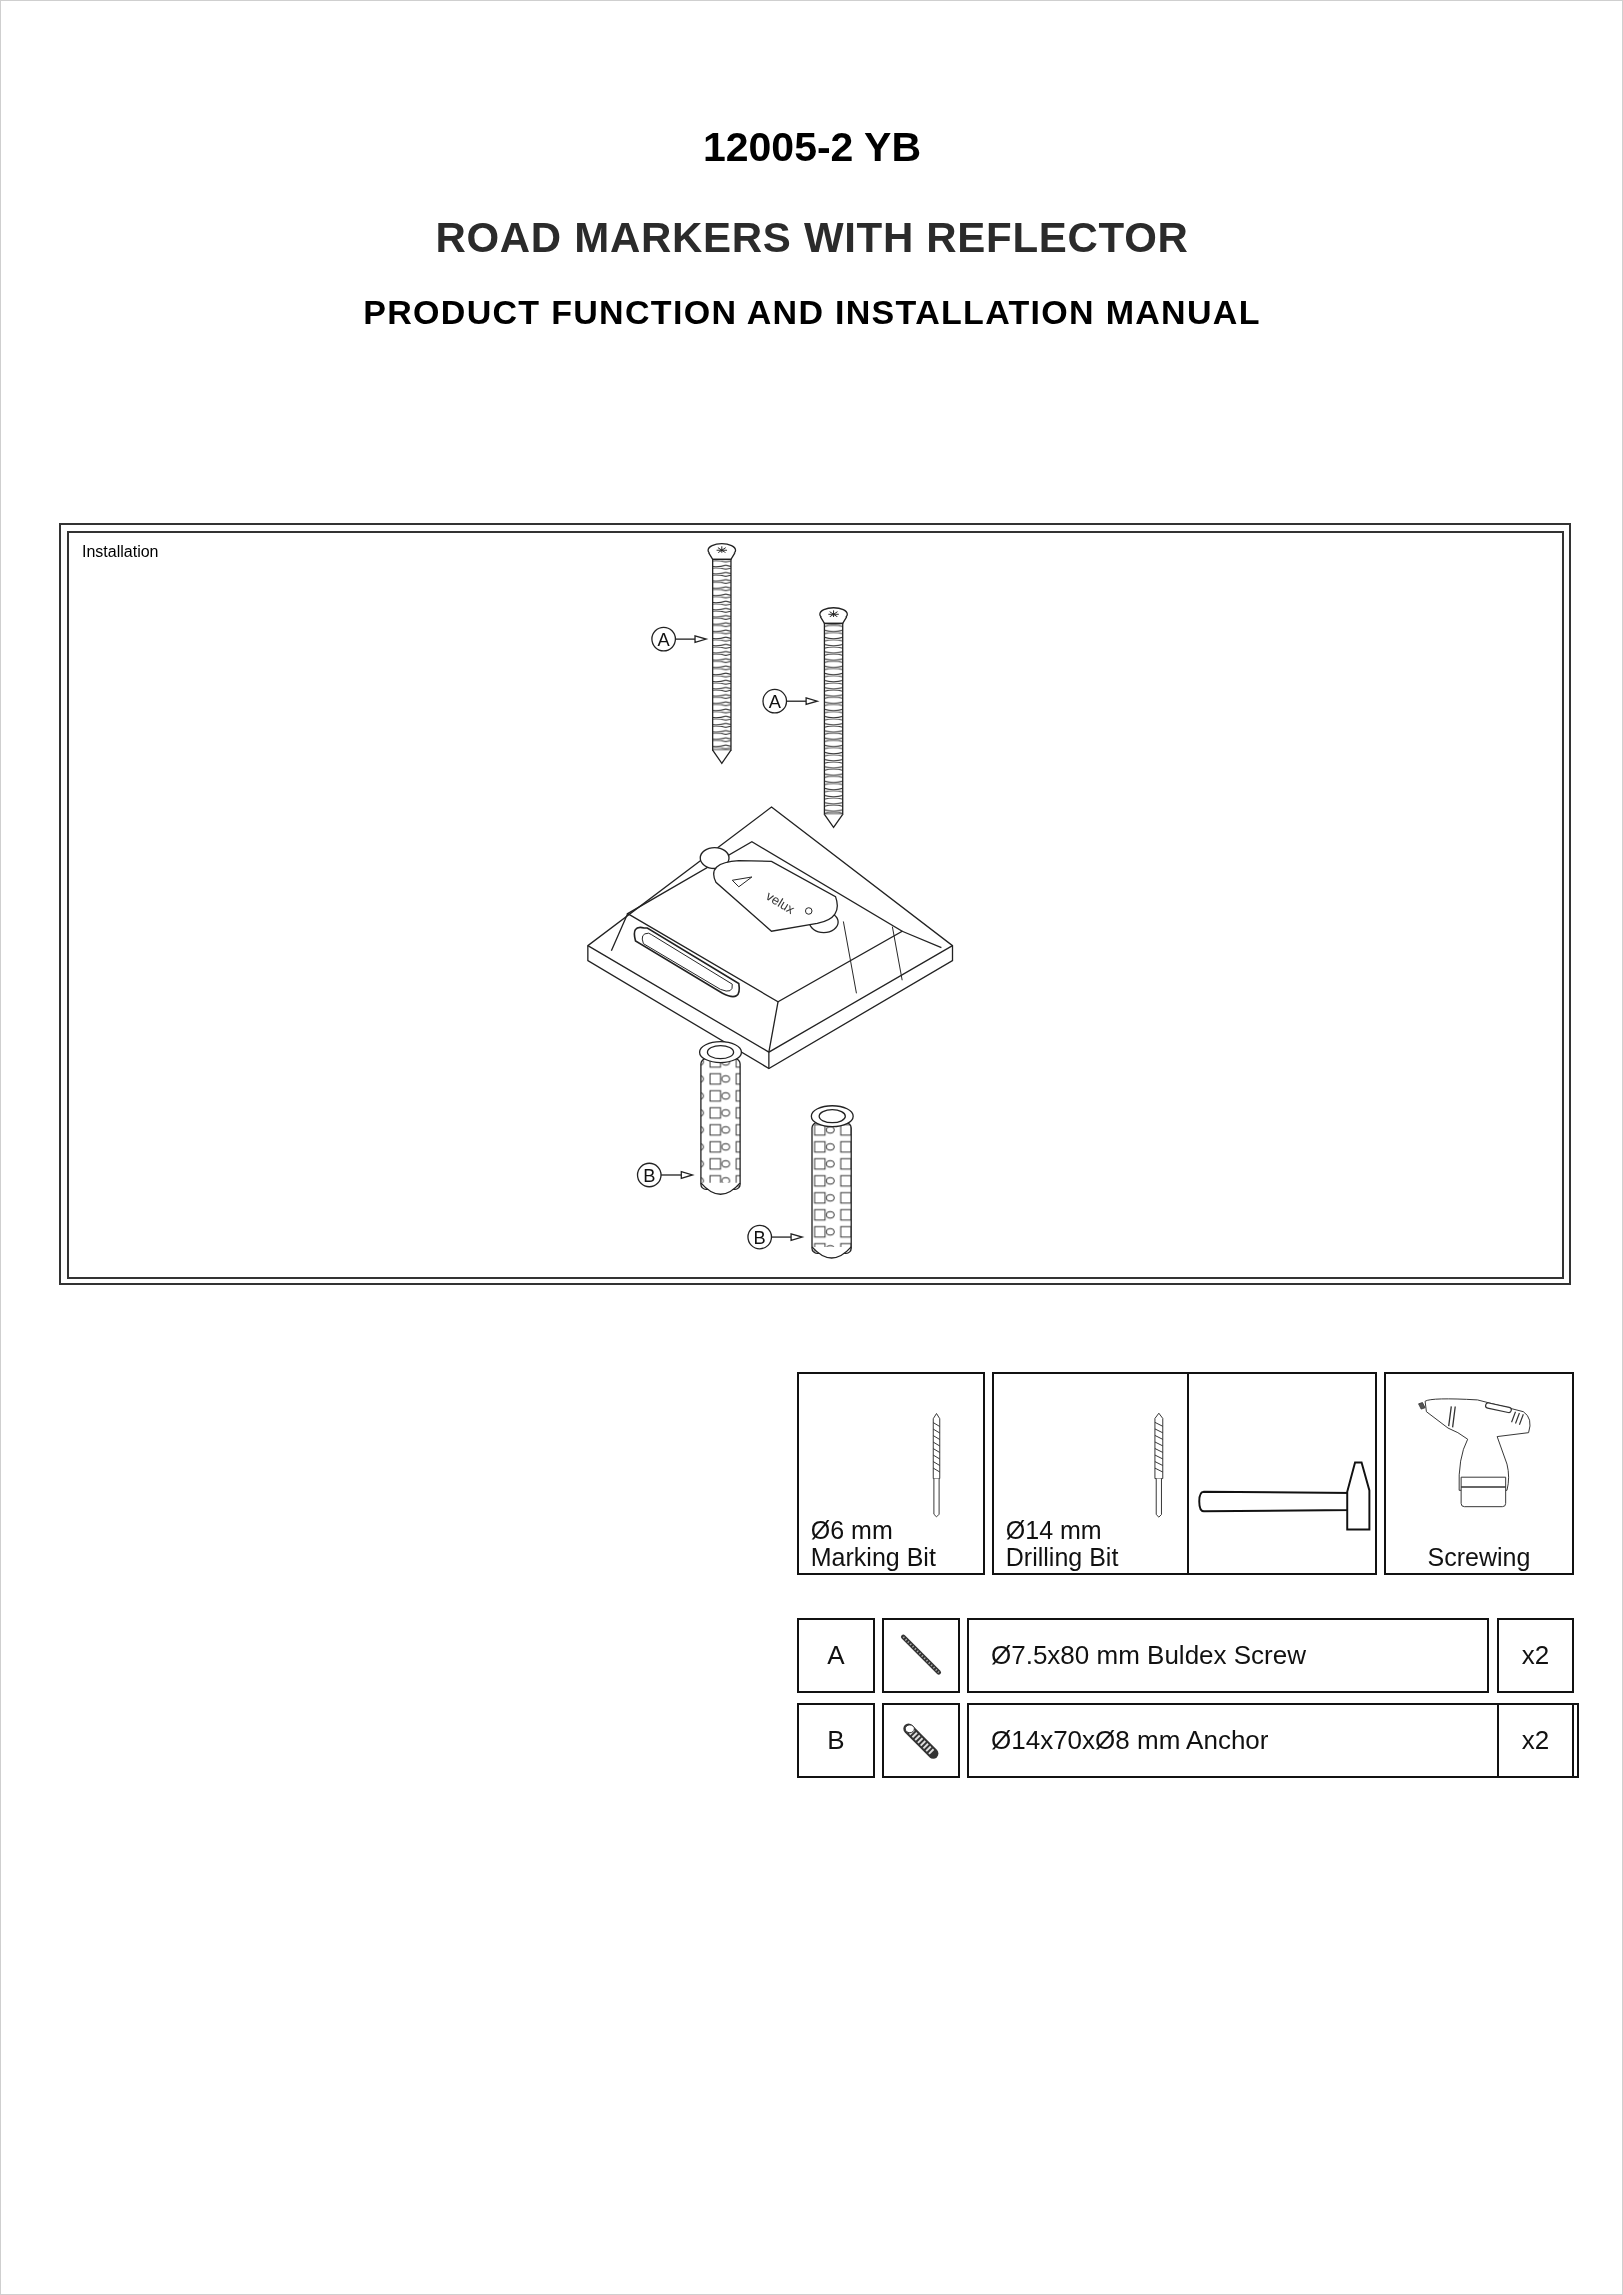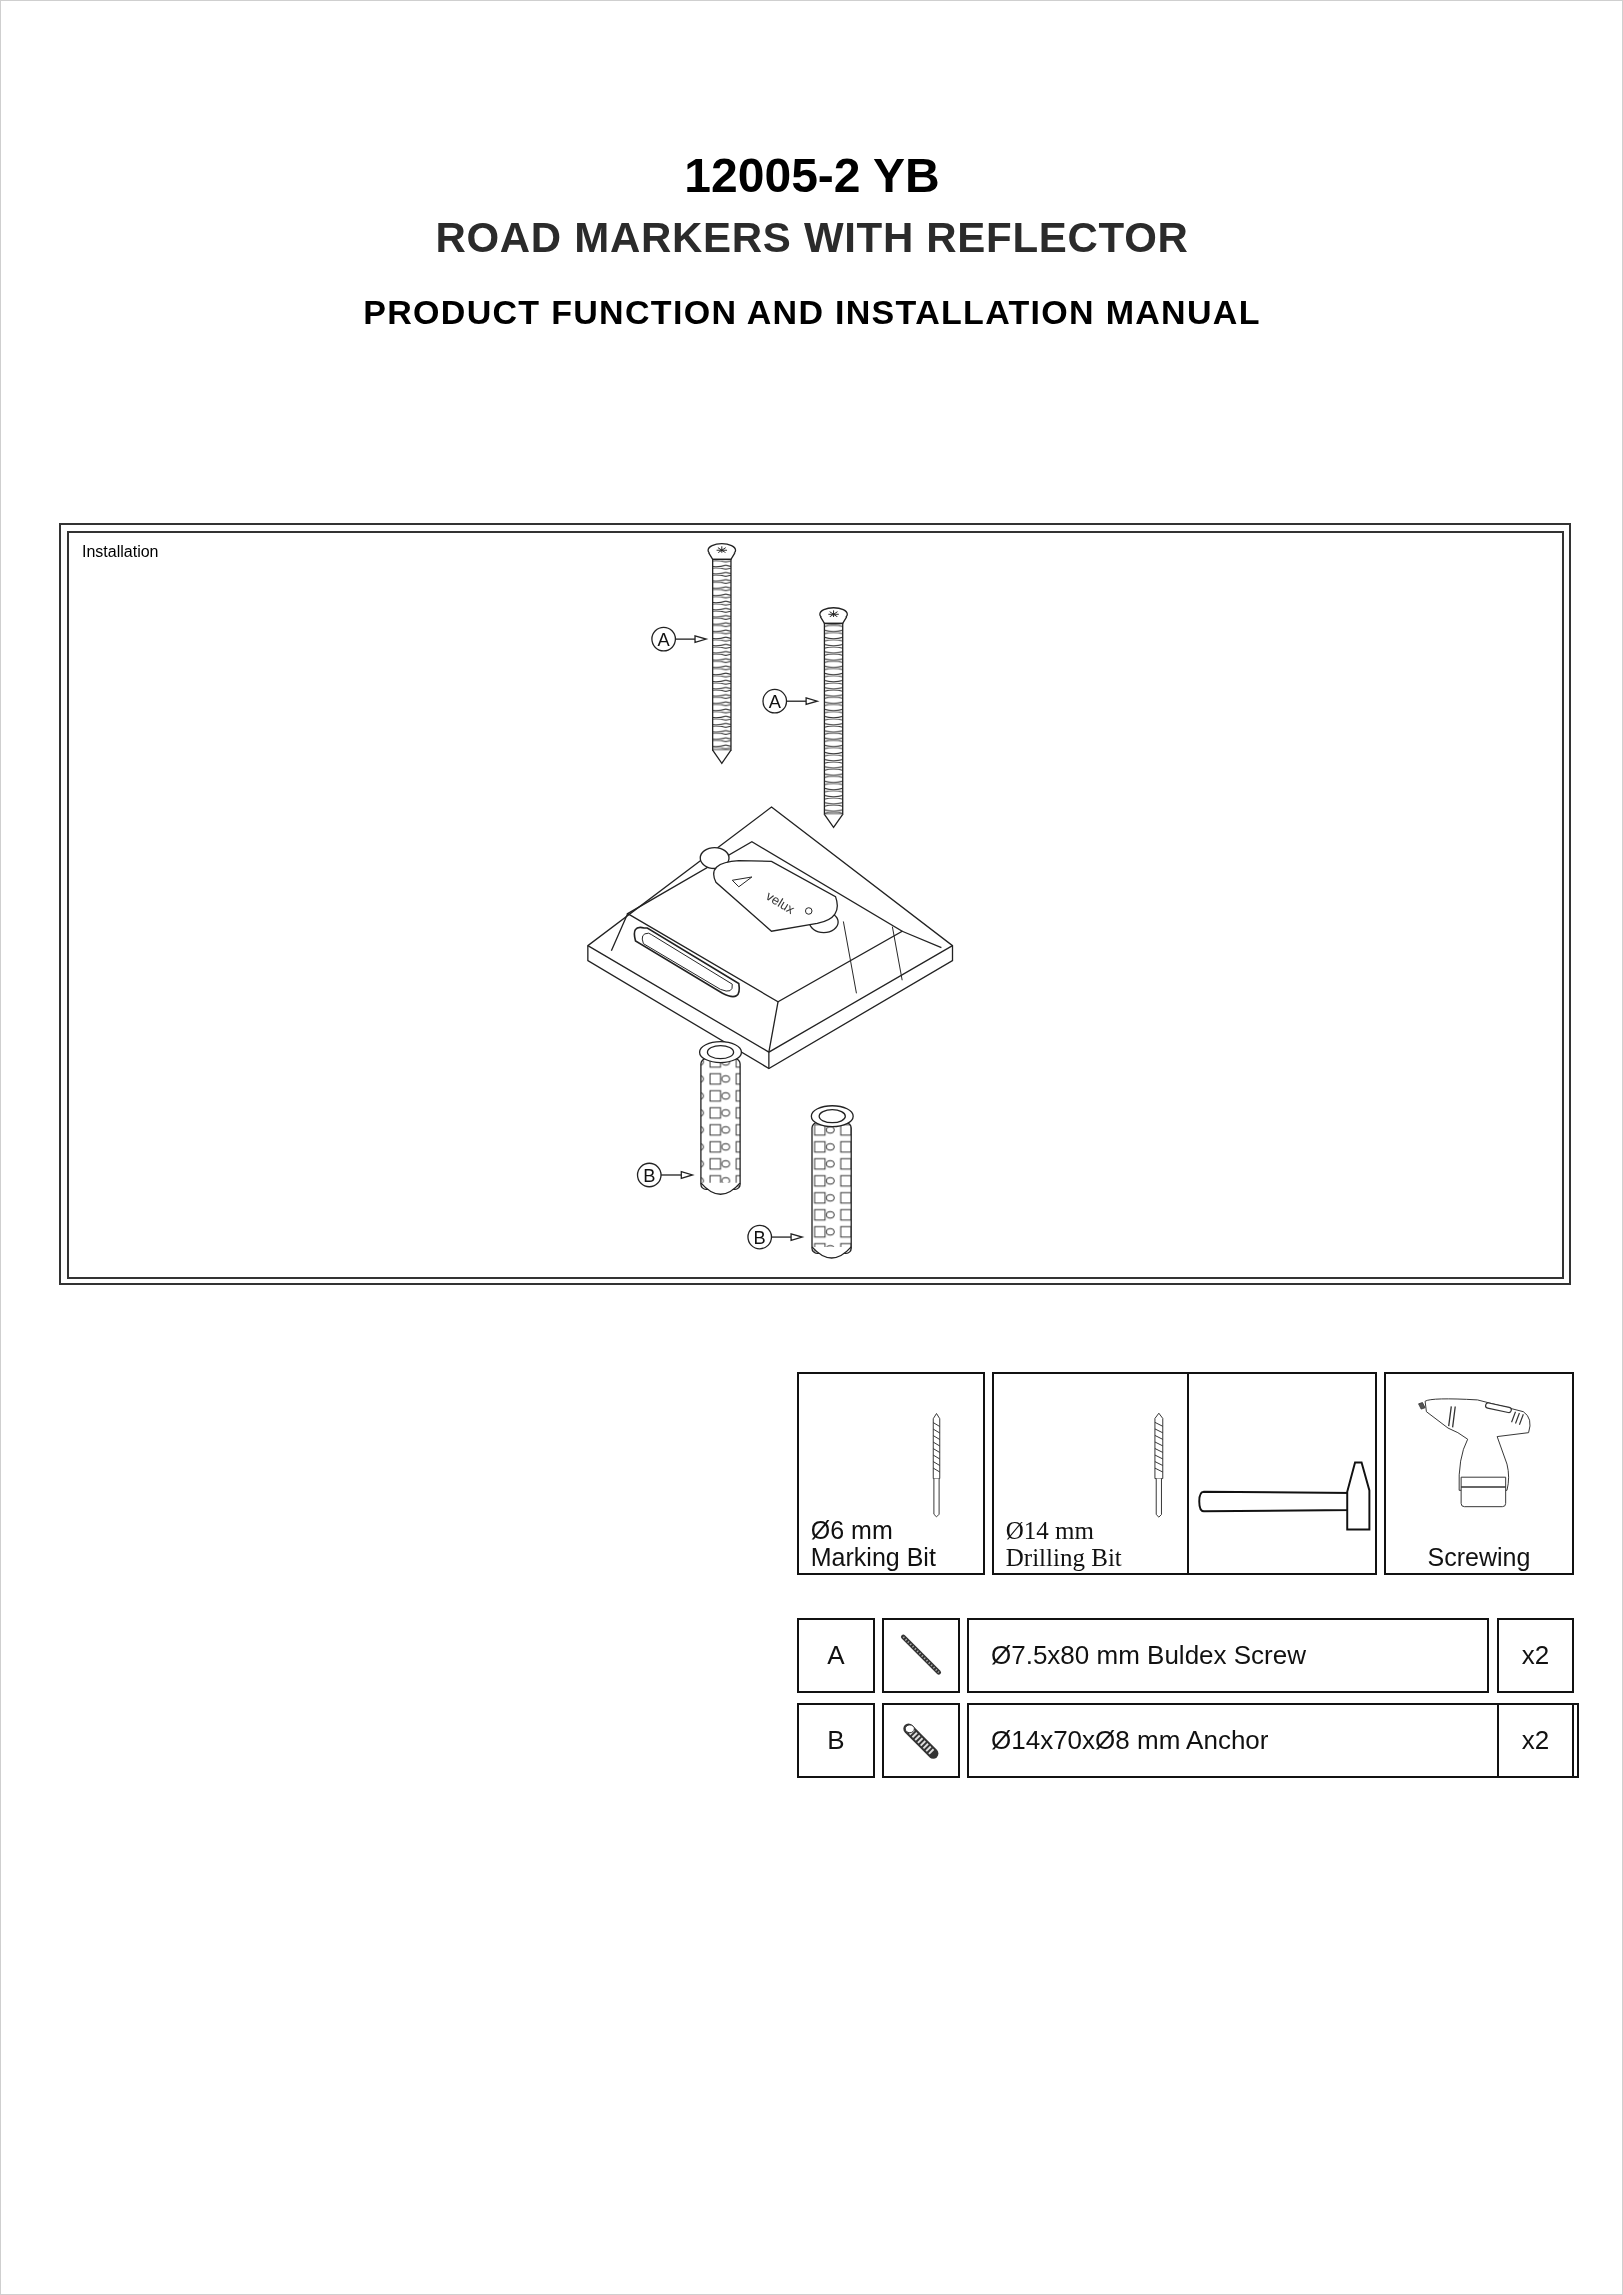--- a/index.html
+++ b/index.html
@@ -2,21 +2,21 @@
 <html style="font-size:10.5px"><head>
 <meta charset="utf-8">
 <style>
   html, body { margin:0; padding:0; background:#ffffff; }
   body { width:1624px; height:2295px; position:relative; overflow:hidden;
          font-family:"Liberation Sans", sans-serif; }
   .page-border { position:absolute; left:0; top:0; width:1621px; height:2293px;
                  border:1.3px solid #cfcfcf; pointer-events:none; }
   .h-title { position:absolute; left:0; width:1624px; text-align:center; font-weight:bold;
              margin:0; white-space:nowrap; }
-  #title { top:123px; font-size:48px; color:#000; line-height:48px;margin-top:29px; }
+  #title { top:123px; font-size:41px; color:#000; line-height:48px; }
   #subtitle { top:177px; font-size:42px; color:#2b2b2b; line-height:48px; letter-spacing:0.7px;margin-top:37px; }
   #manual { top:288px; font-size:34px; color:#000; line-height:48px; letter-spacing:1.3px; }
 
   .frame-outer { position:absolute; left:59px; top:523px; width:1512px; height:762px;
                  border:2px solid #333; box-sizing:border-box; }
   .frame-inner { position:absolute; left:67px; top:531px; width:1497px; height:748px;
                  border:2px solid #333; box-sizing:border-box; }
   .install-label { position:absolute; left:82px; top:543px; font-size:16px; color:#000; }
   .drawing { position:absolute; left:0; top:0; }
 
@@ -135,21 +135,21 @@
   <svg style="position:absolute; left:131px; top:39px;" width="13" height="105" viewBox="0 0 20 160">
     <path d="M5 8 L10 0 L15 8 V100 H5 Z" fill="#fff" stroke="#333" stroke-width="1.5"></path>
     <path d="M5 14 L15 20 M5 24 L15 30 M5 34 L15 40 M5 44 L15 50 M5 54 L15 60 M5 64 L15 70 M5 74 L15 80 M5 84 L15 90" stroke="#333" stroke-width="1.5"></path>
     <path d="M6 100 V155 L10 159 L14 155 V100" fill="#fff" stroke="#333" stroke-width="1.5"></path>
   </svg>
   <div class="tool-text">
     <div>Ø6 mm</div>
     <div>Marking Bit</div>
   </div>
 </div>
-<div class="tool-box" style="left:992px; width:212px;font-family:Liberation Serif, serif;">
+<div class="tool-box" style="left:992px; width:212px;">
   <svg style="position:absolute; left:157px; top:39px;" width="15.7" height="105" viewBox="0 0 24 160">
     <path d="M6 8 L12 0 L18 8 V100 H6 Z" fill="#fff" stroke="#333" stroke-width="1.5"></path>
     <path d="M6 14 L18 20 M6 24 L18 30 M6 34 L18 40 M6 44 L18 50 M6 54 L18 60 M6 64 L18 70 M6 74 L18 80 M6 84 L18 90" stroke="#333" stroke-width="1.5"></path>
     <path d="M8 100 V155 L12 159 L16 155 V100" fill="#fff" stroke="#333" stroke-width="1.5"></path>
   </svg>
   <div class="tool-text">
     <div>Ø14 mm</div>
     <div>Drilling Bit</div>
   </div>
 </div>

